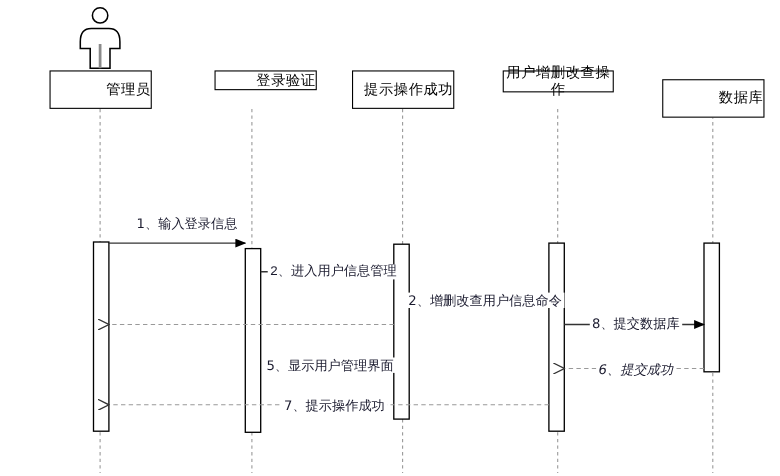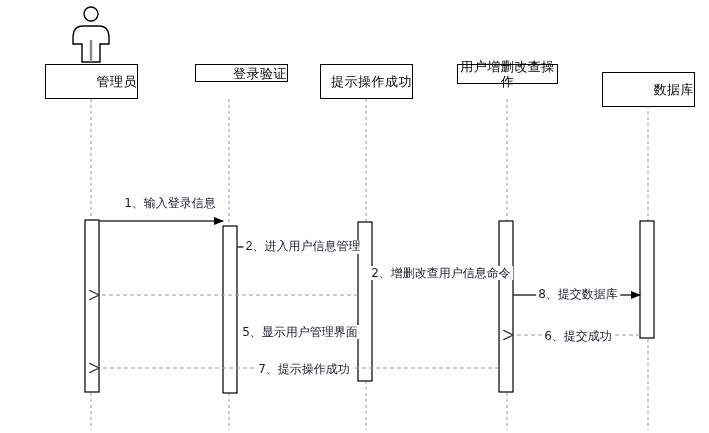--- a/index.html
+++ b/index.html
@@ -114,17 +114,17 @@
       <div class="participant-box" style="left: 602px; top: 72px; width: 93px; height: 35px;">
         <span>数据库</span>
       </div>
     </div>
   <div id="labels-layer">
       <div class="msg-label centered" style="left: 170px; top: 203px;">1、输入登录信息</div>
       <div class="msg-label centered" style="left: 303px; top: 247px; font-family: Liberation Mono, monospace;">2、进入用户信息管理</div>
       <div class="msg-label centered" style="left: 441px; top: 273px;">2、增删改查用户信息命令</div>
       <div class="msg-label centered" style="left: 578px; top: 294px;">8、提交数据库</div>
       <div class="msg-label centered" style="left: 300px; top: 296px; margin-top: 36px;">5、显示用户管理界面</div>
-      <div class="msg-label centered" style="left: 578px; top: 336px;">6、提交成功</div>
+      <div class="msg-label centered" style="left: 578px; top: 336px; font-style: italic;">6、提交成功</div>
       <div class="msg-label centered" style="left: 304px; top: 369px;">7、提示操作成功</div>
     </div>
 
 </div>
 
 </body></html>

